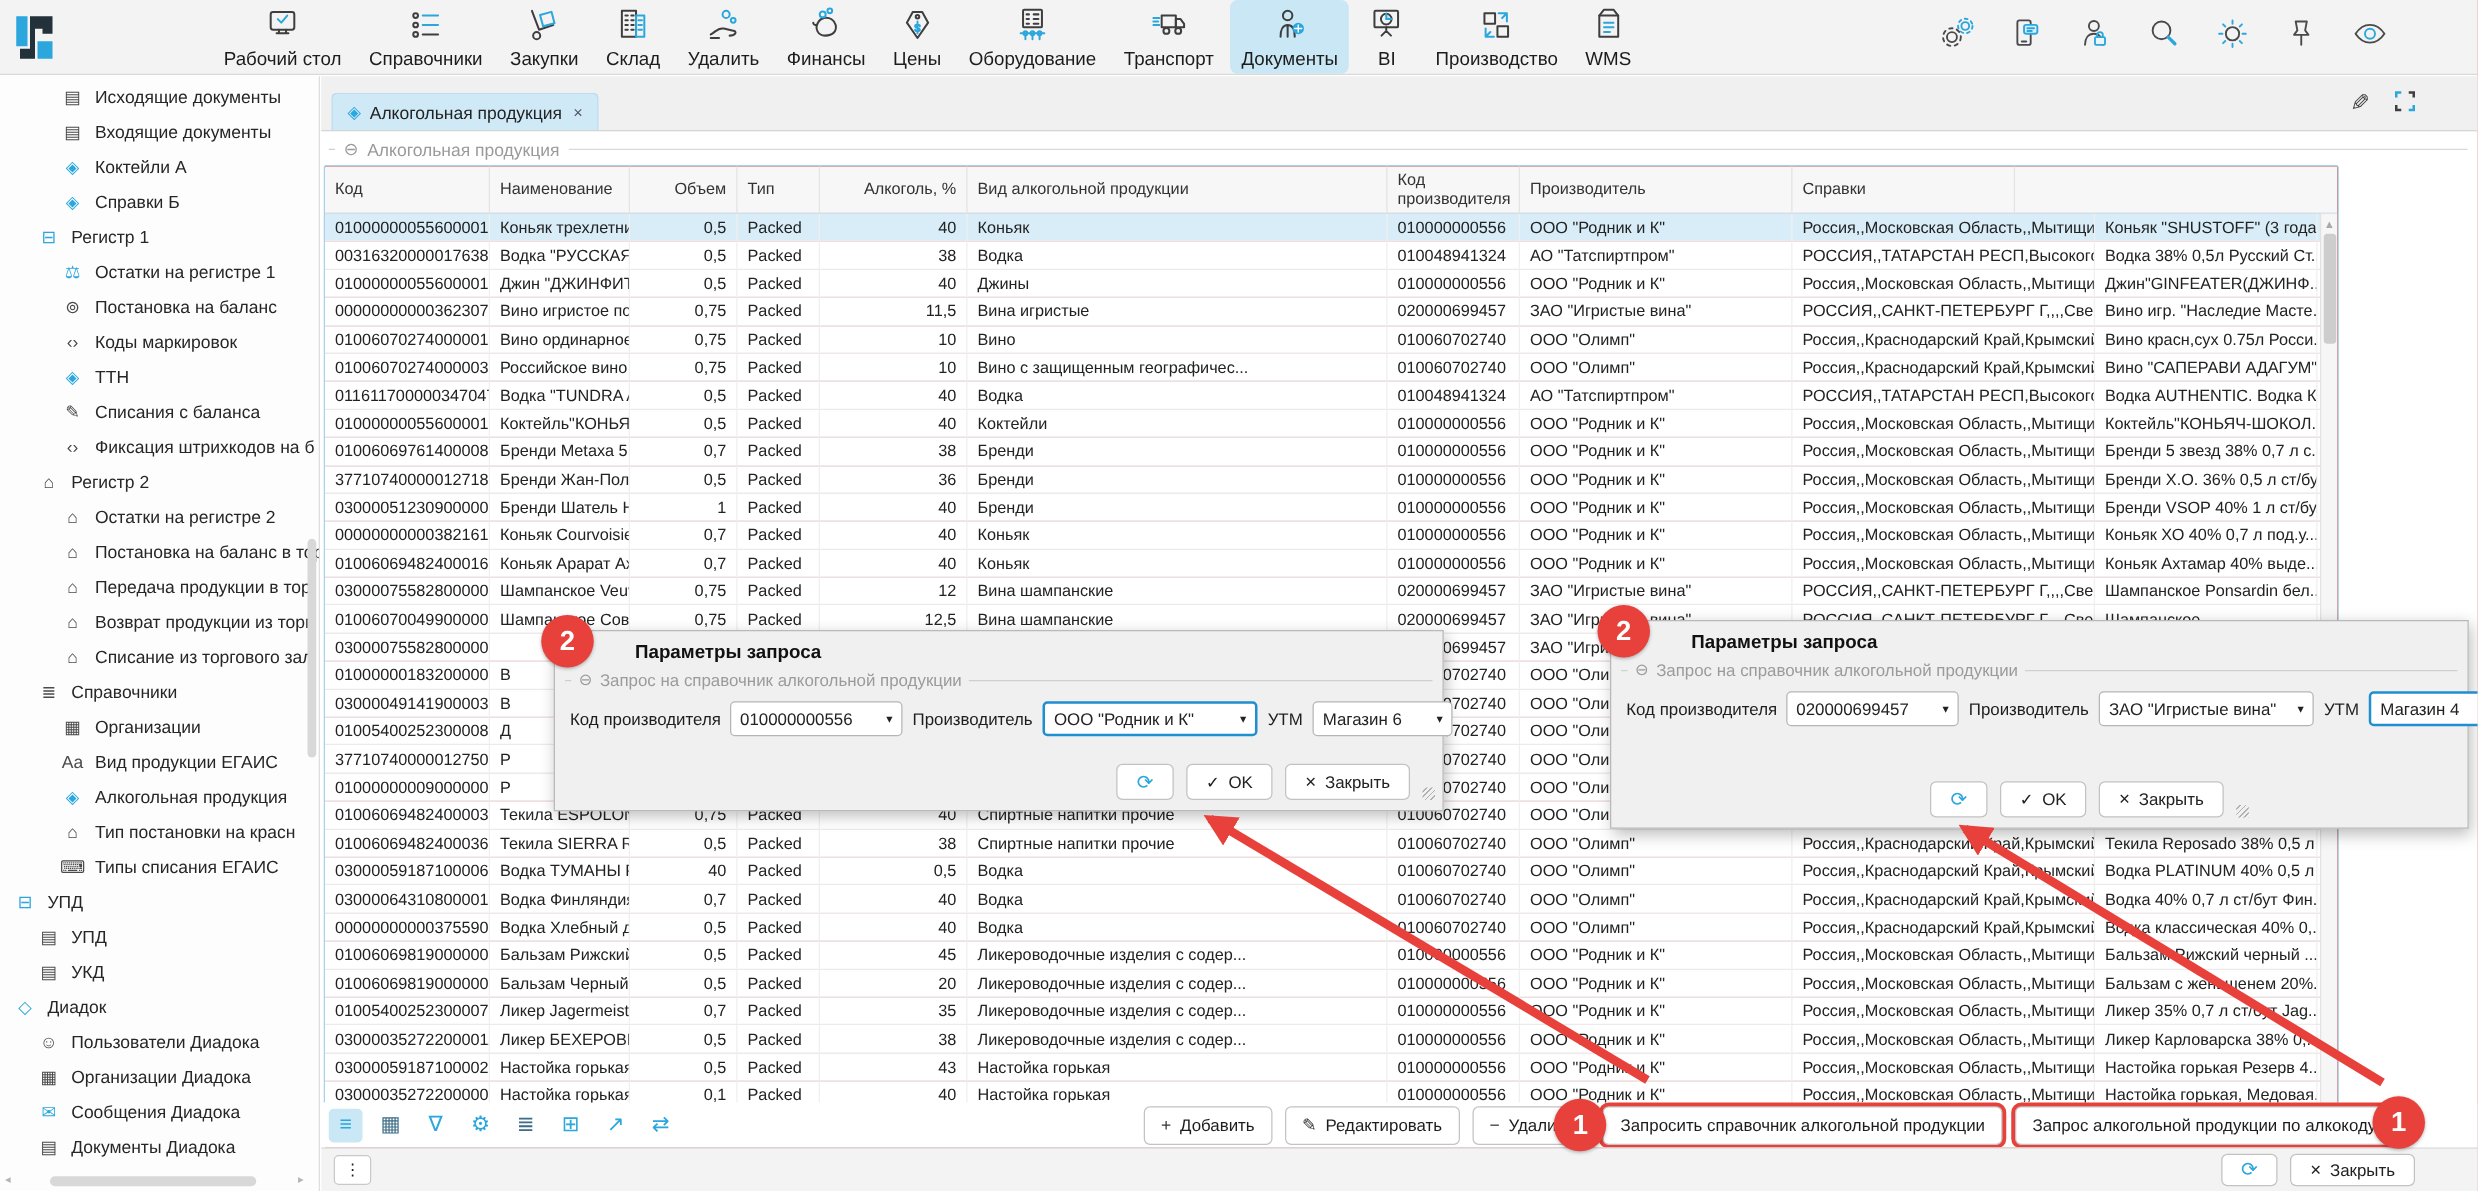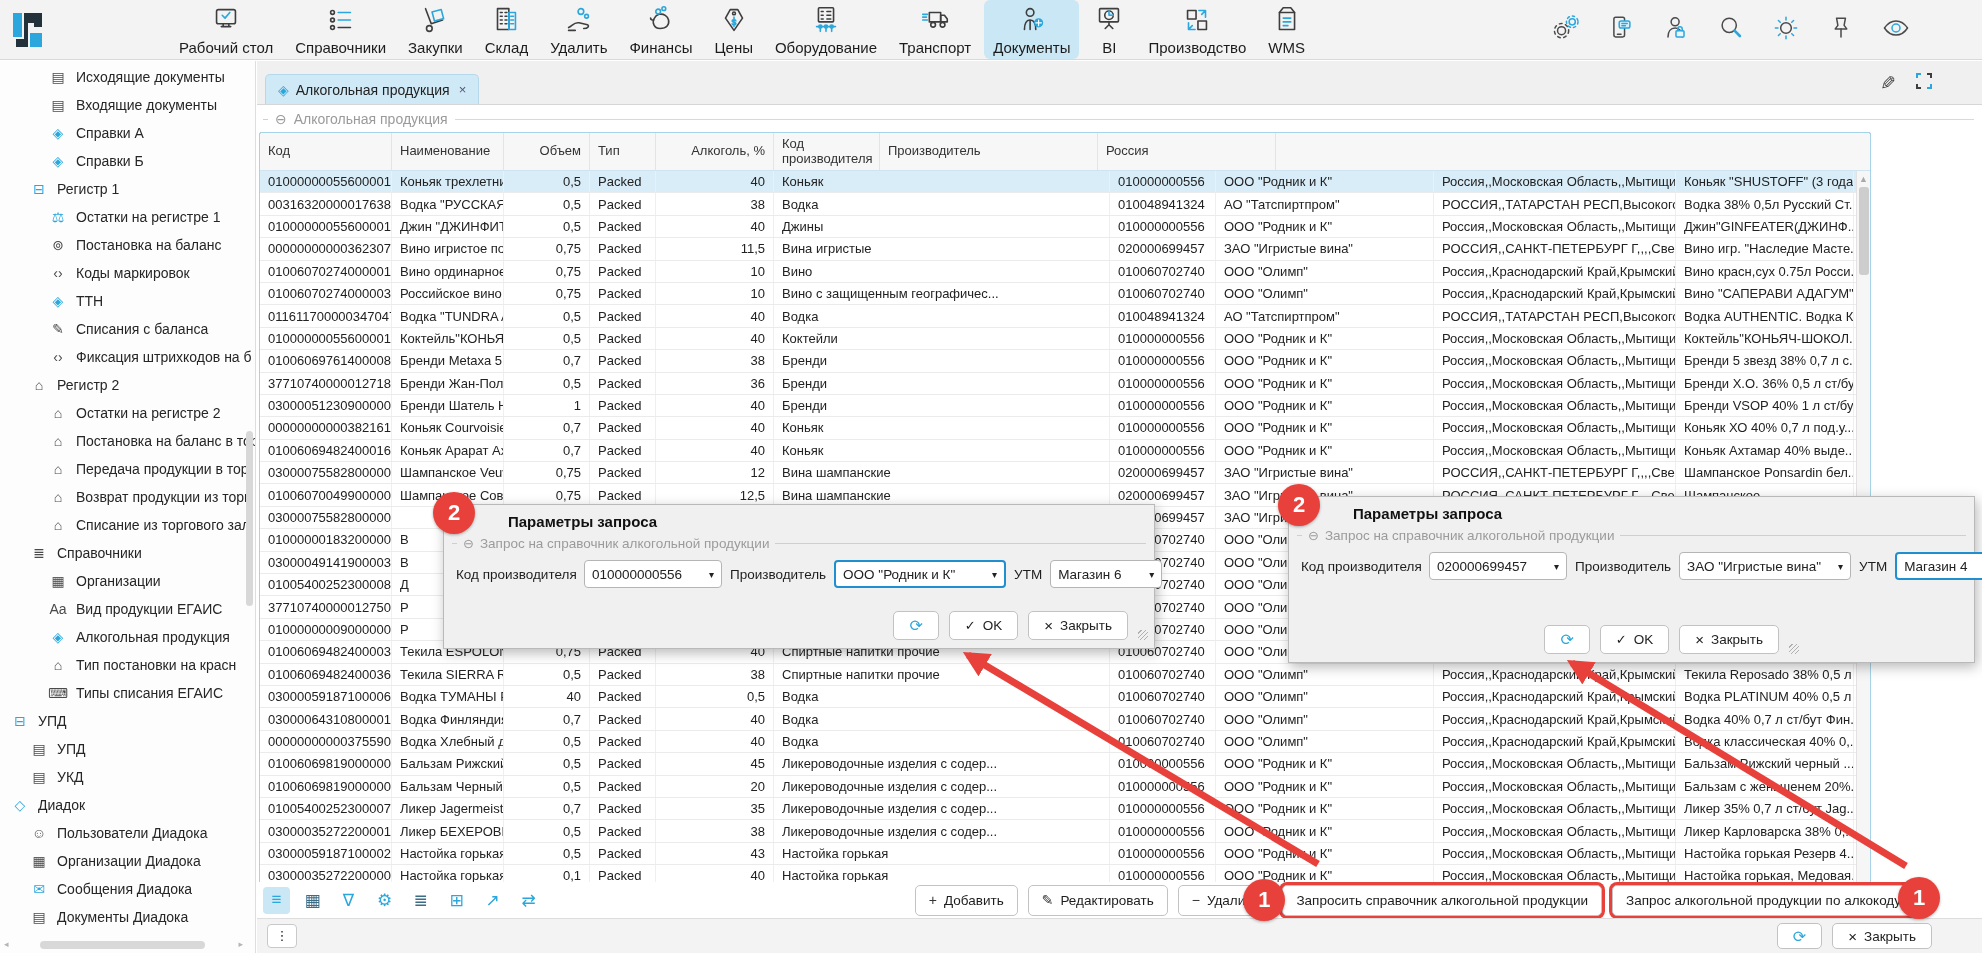--- a/index.html
+++ b/index.html
@@ -343,21 +343,21 @@
         <div class="side-item" style="padding-left:48px">
           <span class="side-ico">▤</span>
           <span class="side-lbl">Исходящие документы</span>
         </div>
         <div class="side-item" style="padding-left:48px">
           <span class="side-ico">▤</span>
           <span class="side-lbl">Входящие документы</span>
         </div>
         <div class="side-item" style="padding-left:48px">
           <span class="side-ico cy">◈</span>
-          <span class="side-lbl">Справки А</span>
+          <span class="side-lbl">Коктейли А</span>
         </div>
         <div class="side-item" style="padding-left:48px">
           <span class="side-ico cy">◈</span>
           <span class="side-lbl">Справки Б</span>
         </div>
         <div class="side-item" style="padding-left:29px">
           <span class="side-ico cy">⊟</span>
           <span class="side-lbl">Регистр 1</span>
         </div>
         <div class="side-item" style="padding-left:48px">
@@ -493,23 +493,24 @@
       <span class="gl-line"></span>
     </div>
 
     <div class="tablewrap">
       <div class="thead" id="thead">
           <div class="th" style="width:132px">Код</div>
           <div class="th" style="width:112px">Наименование</div>
           <div class="th r" style="width:86px">Объем</div>
           <div class="th" style="width:66px">Тип</div>
           <div class="th r" style="width:118px">Алкоголь, %</div>
+          <div class="th" style="width:336px">Вид алкогольной продукции</div>
           <div class="th" style="width:106px">Код производителя</div>
           <div class="th" style="width:218px">Производитель</div>
-          <div class="th" style="width:178px">Россия</div>
+          <div class="th" style="width:178px">Справки</div>
         </div>
       <div class="tbody" id="tbody">
           <div class="tr sel">
             <div class="td" style="width:132px">0100000005560000129</div>
             <div class="td" style="width:112px">Коньяк трехлетний ...</div>
             <div class="td r" style="width:86px">0,5</div>
             <div class="td" style="width:66px">Packed</div>
             <div class="td r" style="width:118px">40</div>
             <div class="td" style="width:336px">Коньяк</div>
             <div class="td" style="width:106px">010000000556</div>

